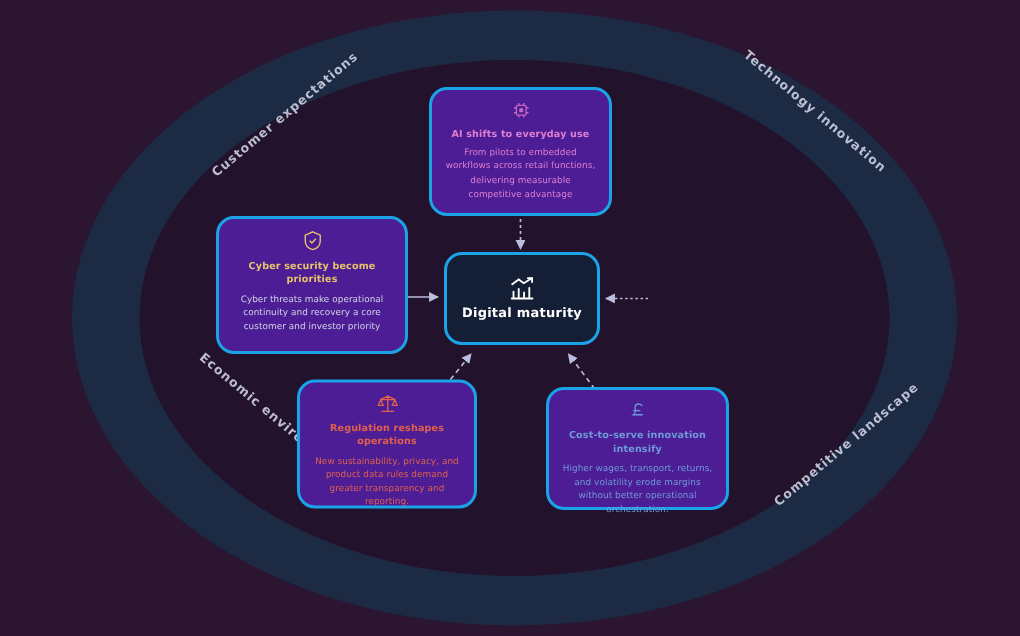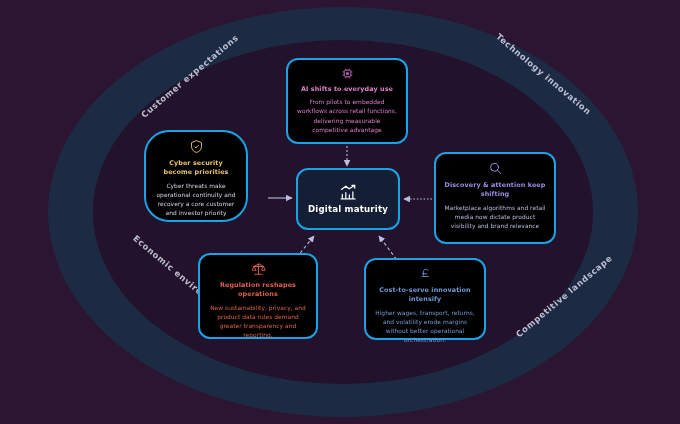--- a/index.html
+++ b/index.html
@@ -26,21 +26,21 @@
     width: 680px;
     height: 424px;
   }
 
   
   .card {
     position: absolute;
     box-sizing: border-box;
     border: 2px solid #1ba3e8;
     border-radius: 12px;
-    background: #000000;
+    background: #4c1d95;
     text-align: center;
     padding: 7px 8px 6px;
     display: flex;
     flex-direction: column;
     align-items: center;
     justify-content: flex-start;
   }
   .card .ic {
     display: block;
     line-height: 0;
@@ -63,21 +63,21 @@
   .n-ai   .ttl, .n-ai   .body { color: #e07fd0; }
   .n-cyb  .ttl { color: #e7c26a; }
   .n-cyb  .body { color: #cfd4e4; }
   .n-disc .ttl { color: #9b8fe8; }
   .n-disc .body { color: #b9bede; }
   .n-reg  .ttl, .n-reg  .body { color: #e0604a; }
   .n-cost .ttl, .n-cost .body { color: #6f9ad8; }
 
   
   #node-ai        { left: 286px; top: 58px;  width: 122px; height: 86px; }
-  #node-cyber     { left: 144px; top: 130px; width: 104px; height: 92px; border-radius: 25px; }
+  #node-cyber     { left: 144px; top: 144px; width: 128px; height: 92px; }
   #node-discovery { left: 434px; top: 152px; width: 122px; height: 92px; }
   #node-regulation{ left: 198px; top: 253px; width: 120px; height: 86px; }
   #node-cost      { left: 364px; top: 258px; width: 122px; height: 82px; }
 
   #node-center {
     position: absolute;
     left: 296px; top: 168px;
     width: 104px; height: 62px;
     box-sizing: border-box;
     border: 2px solid #1ba3e8;
@@ -181,30 +181,20 @@
       <svg width="18" height="16" viewBox="0 0 24 22" fill="none" stroke="#ffffff" stroke-width="1.7" stroke-linecap="round">
         <path d="M3 7.5 9 3.2l4.6 3.4L21 2" stroke-dasharray="0"></path>
         <path d="M17.4 2h3.8v3.6"></path>
         <path d="M4.2 19.5v-5.2M9 19.5v-7.6M13.9 19.5v-4.4M18.7 19.5v-8.6"></path>
         <path d="M2.6 20.6h19"></path>
       </svg>
     </span>
     <div class="ttl">Digital maturity</div>
   </div>
 
-  <div class="card n-disc" id="node-discovery">
-    <span class="ic">
-      <svg width="15" height="15" viewBox="0 0 24 24" fill="none" stroke="#9b8fe8" stroke-width="1.6" stroke-linecap="round">
-        <circle cx="10.5" cy="10" r="6.4"></circle>
-        <path d="M15.3 14.9 20.5 20"></path>
-      </svg>
-    </span>
-    <div class="ttl">Discovery &amp; attention keep shifting</div>
-    <div class="body">Marketplace algorithms and retail media now dictate product visibility and brand relevance</div>
-  </div>
 
   <div class="card n-reg" id="node-regulation">
     <span class="ic">
       <svg width="15" height="14" viewBox="0 0 24 24" fill="none" stroke="#e0604a" stroke-width="1.5" stroke-linecap="round">
         <path d="M12 3.4v17.2M5.4 21h13.2M4 7.6h16M12 3.4 4 7.6 12 7.6 20 7.6z"></path>
         <path d="M4 7.6 1.2 14.2h5.6zM20 7.6l-2.8 6.6h5.6z"></path>
       </svg>
     </span>
     <div class="ttl">Regulation reshapes operations</div>
     <div class="body">New sustainability, privacy, and product data rules demand greater transparency and reporting.</div>

